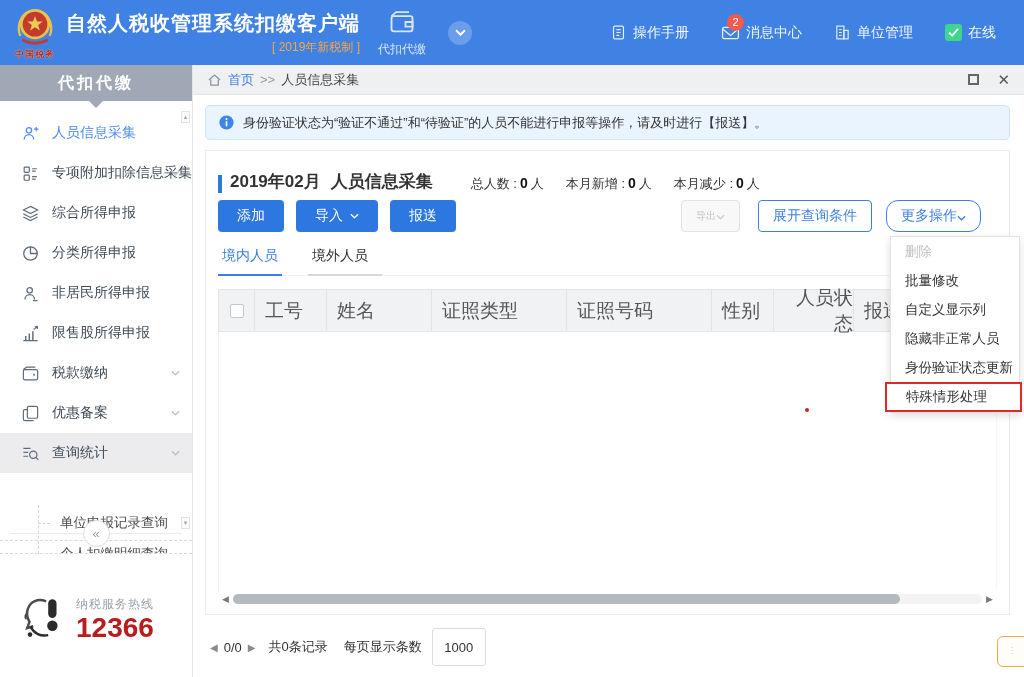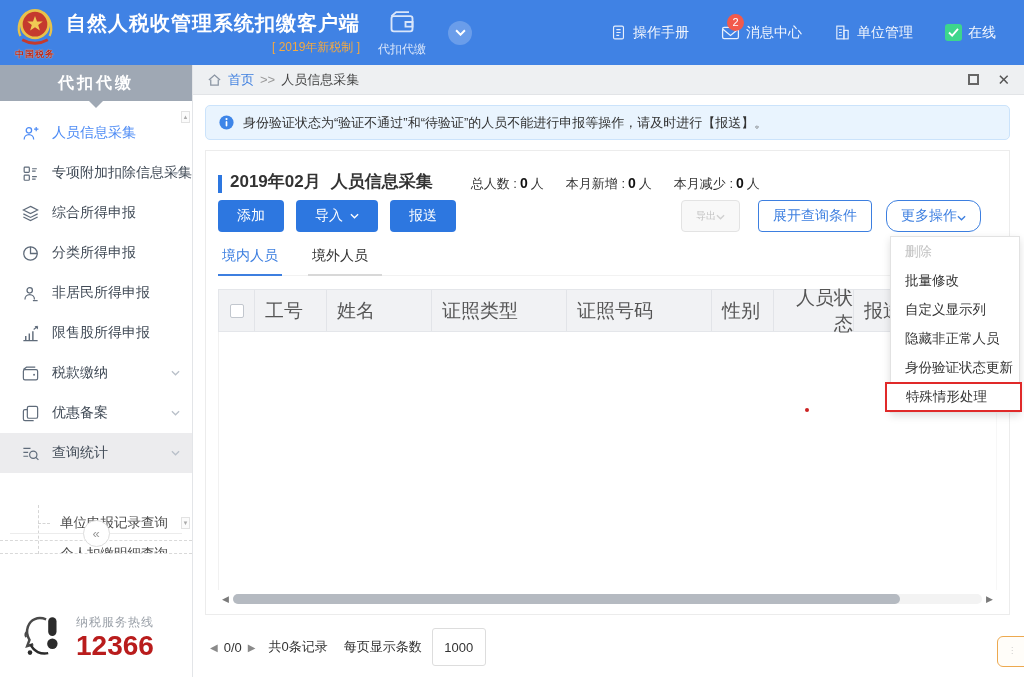--- a/index.html
+++ b/index.html
@@ -38,21 +38,21 @@
   .sub-item { height:36px; line-height:36px; padding-left:60px; font-size:13.5px; color:#4a4a4a; border-bottom:1px dashed #d9d9d9; position:relative; cursor:pointer; }
   .sub-item:first-child { border-top:1px dashed #e3e3e3; }
   .sub-item .tick { position:absolute; left:38px; top:18px; width:12px; border-top:1px dashed #d5d5d5; }
   .sub-item.clipped { height:13px; line-height:26px; overflow:hidden; border-bottom:1px dashed #d9d9d9; }
   .side-scroll-up, .side-scroll-dn { position:absolute; right:2px; width:9px; height:12px; background:#fbfbfb; border:1px solid #e2e2e2; font-size:6px; color:#aaa; text-align:center; line-height:10px; }
   .side-scroll-up { top:46px; }
   .side-scroll-dn { top:452px; }
   .collapse-row { position:absolute; left:0; top:455px; width:100%; text-align:center; }
   .collapse-row:before { content:""; position:absolute; left:10px; right:10px; top:13px; border-top:1px solid #ececec; }
   .collapse-btn { position:relative; width:27px; height:27px; border-radius:50%; border:1px solid #ddd; background:#fff; color:#999; font-size:13px; line-height:25px; display:inline-block; cursor:pointer; }
-  .hotline { position:absolute; left:18px; bottom:14px; display:flex; align-items:center; }
+  .hotline { position:absolute; left:18px; bottom:32px; display:flex; align-items:center; }
   .hotline-txt { margin-left:8px; }
   .hotline-label { font-size:12px; color:#9aa0a8; letter-spacing:1px; }
   .hotline-number { font-size:28px; font-weight:bold; color:#b91c1c; line-height:30px; }
 
   
   .main { position:absolute; left:193px; top:65px; width:831px; height:612px; background:#fff; }
   .crumbbar { height:30px; background:#eef0f2; border-bottom:1px solid #e2e4e7; display:flex; align-items:center; padding:0 14px; font-size:13px; }
   .crumb-home { color:#4080e0; margin-left:6px; cursor:pointer; }
   .crumb-sep { color:#999; margin:0 6px; }
   .crumb-cur { color:#444; }

